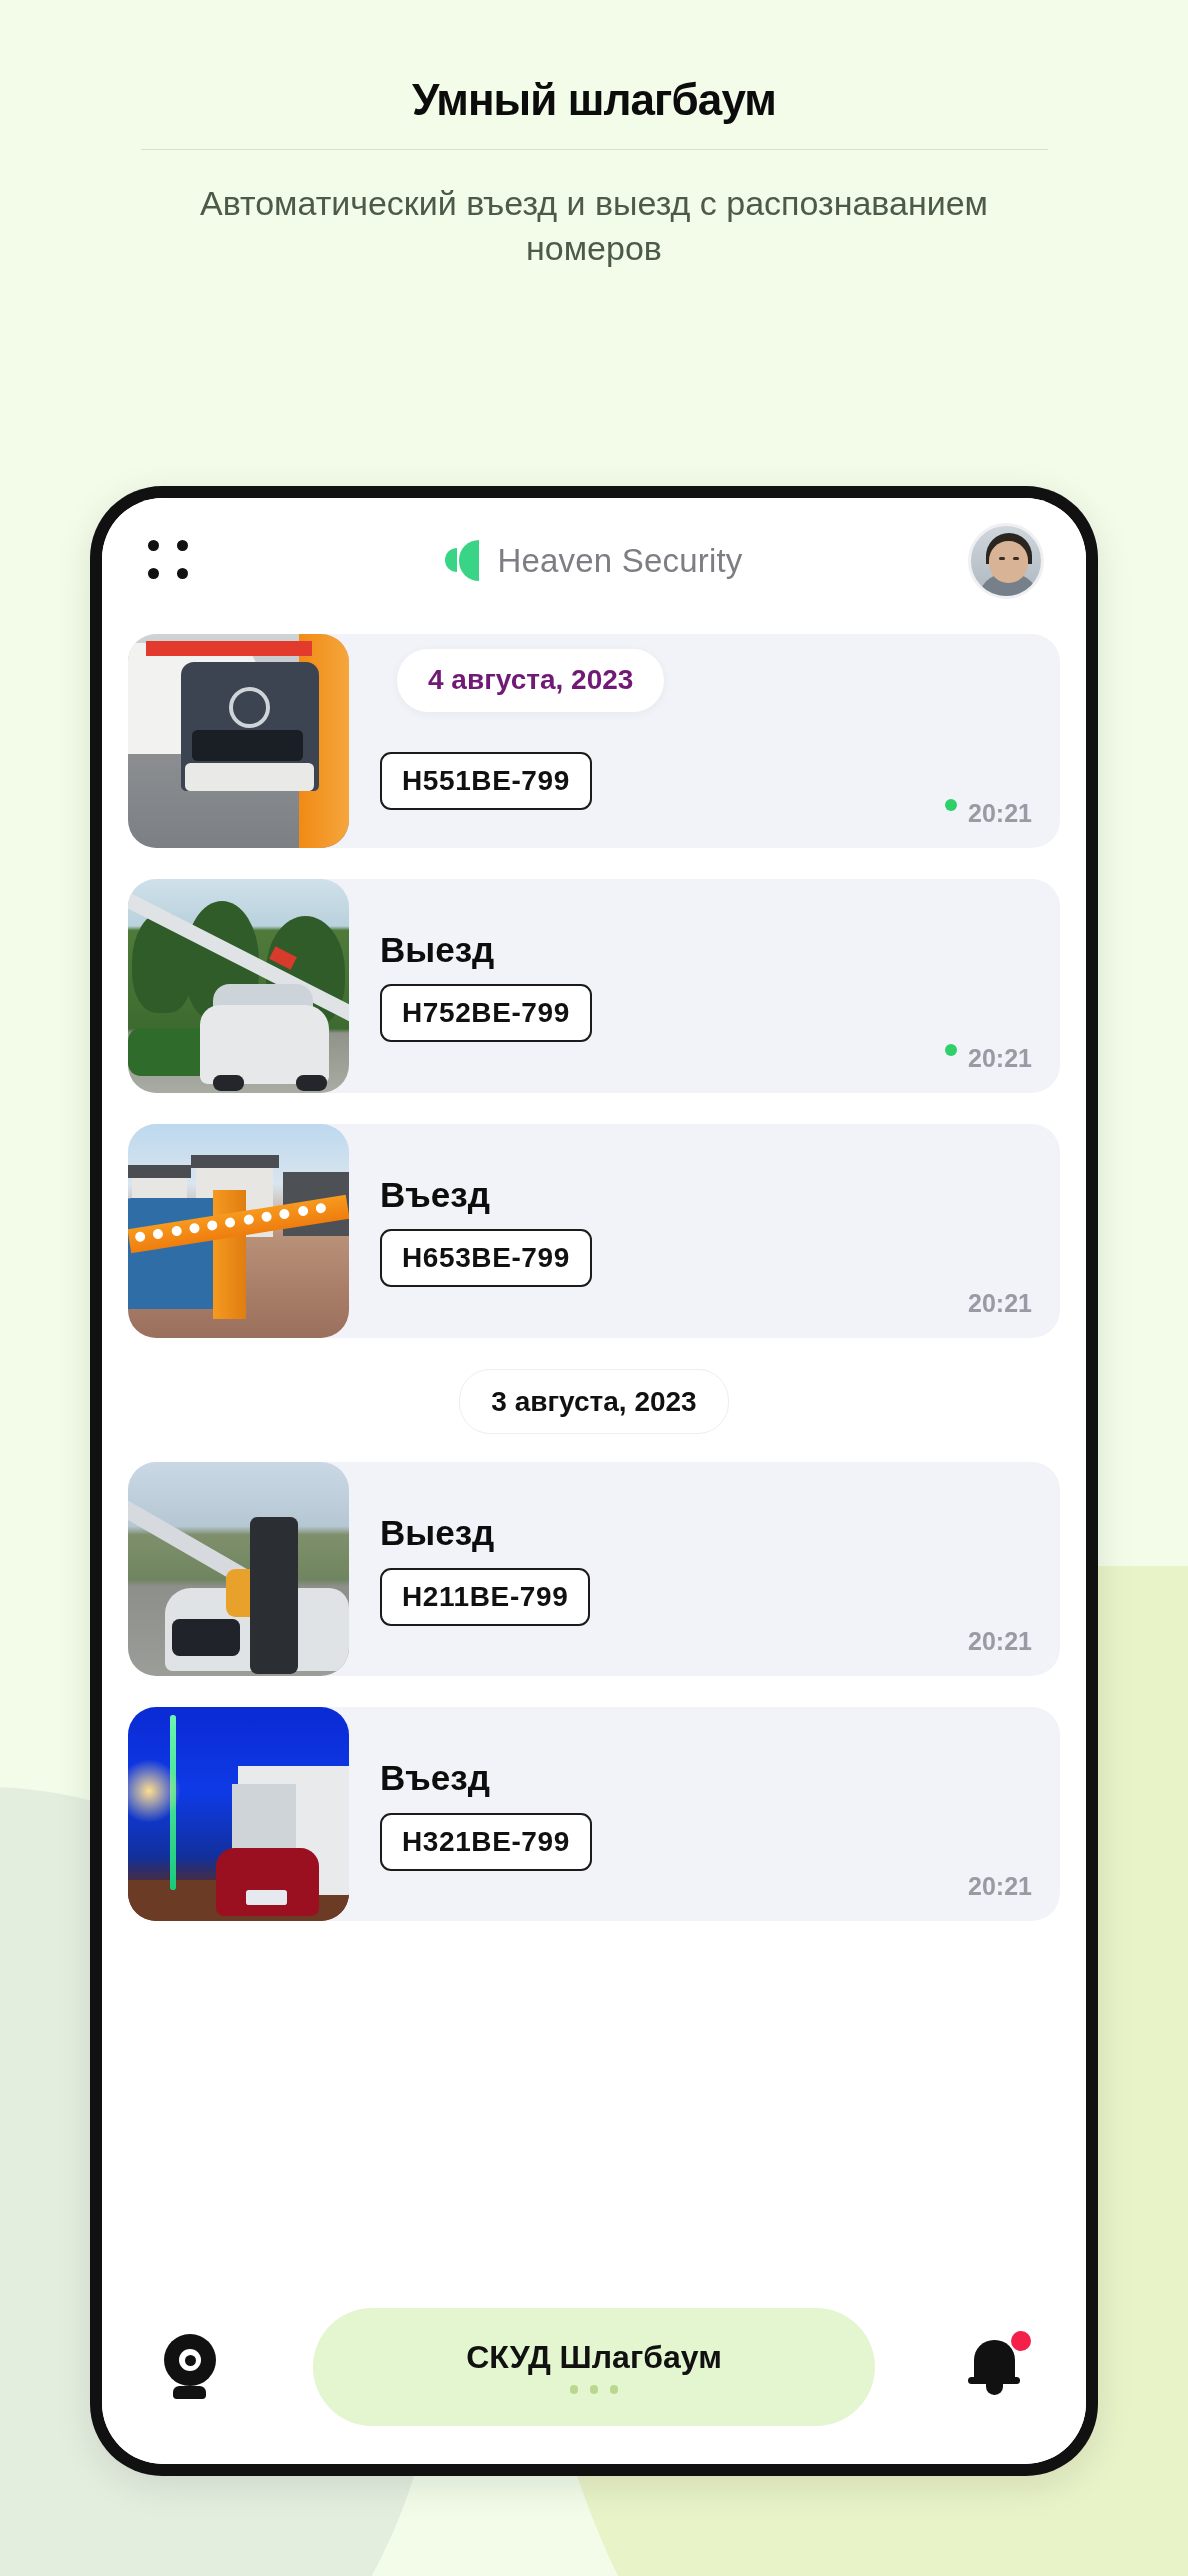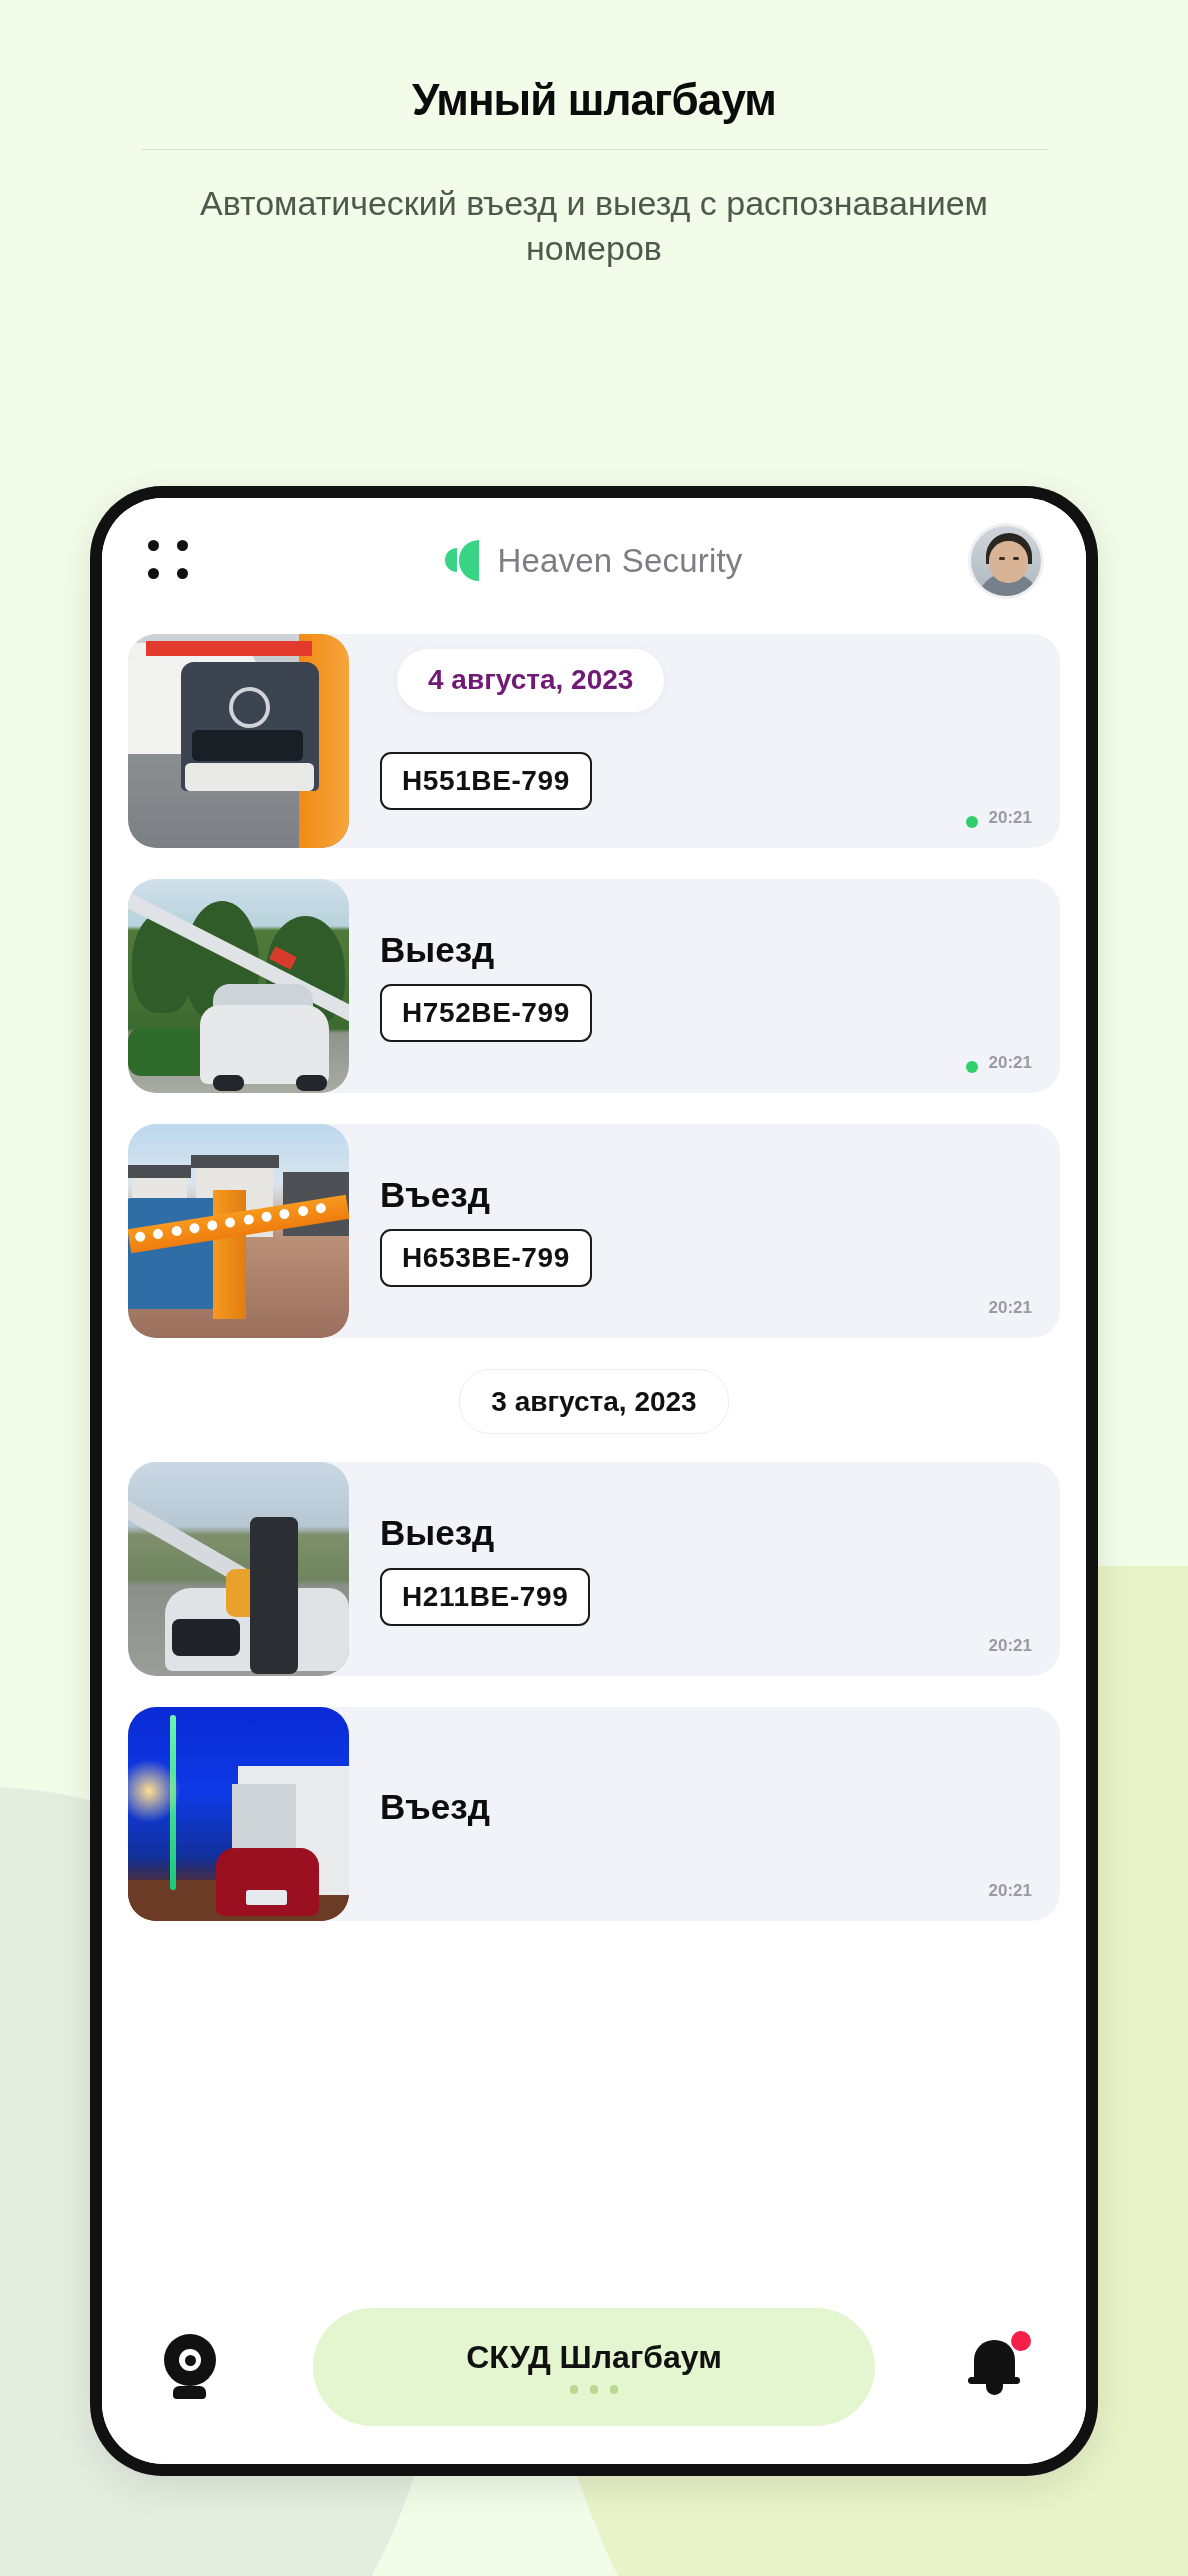--- a/index.html
+++ b/index.html
@@ -180,22 +180,22 @@
     align-self:flex-start;
     background:#fff;
     border:2.8px solid #1b1b1b;
     border-radius:11px;
     padding:11px 20px;
     font-size:28px; font-weight:bold; color:#111;
     letter-spacing:0.6px;
   }
   .ev-time{
     position:absolute; right:28px; bottom:20px;
-    font-size:17px; font-weight:bold; color:#9a9aa4;
-    display:flex; align-items:flex-end; gap:11px;
+    font-size:25px; font-weight:bold; color:#9a9aa4;
+    display:flex; align-items:flex-start; gap:11px;
   }
   .dot-live{ width:12px; height:12px; border-radius:50%; background:#2fd06a; display:inline-block;}
   
   .date-pill{
     background:#fff;
     border:1.8px solid #eceef2;
     border-radius:31px;
     padding:15.7px 31px;
     font-size:28px; font-weight:bold; color:#111;
     display:inline-block;
@@ -438,20 +438,21 @@
           <span class="bldg"></span>
               <span class="bldg2"></span>
           <span class="neon"></span>
               <span class="glow"></span>
           <span class="car"></span>
               <span class="cplate"></span>
         </div>
       </div>
       <div class="card-body">
         <div class="ev-title">Въезд</div>
+        <div class="plate">Н321ВЕ-799</div>
         <div class="ev-time">
           <span>20:21</span>
         </div>
       </div>
     </div>
 
   </div>
 
   <div class="bottom-bar">
     <div class="icon-btn">

